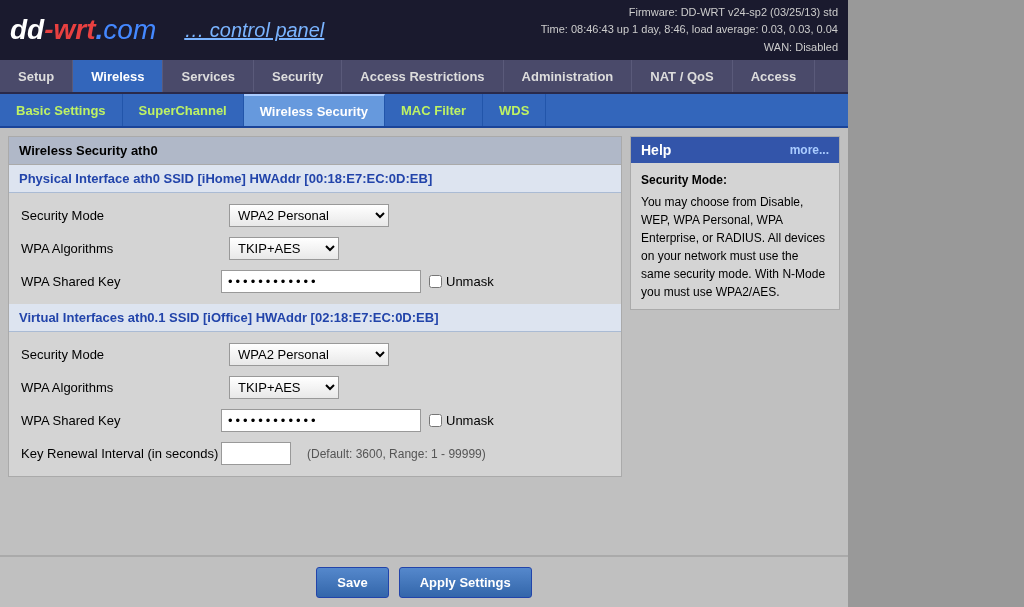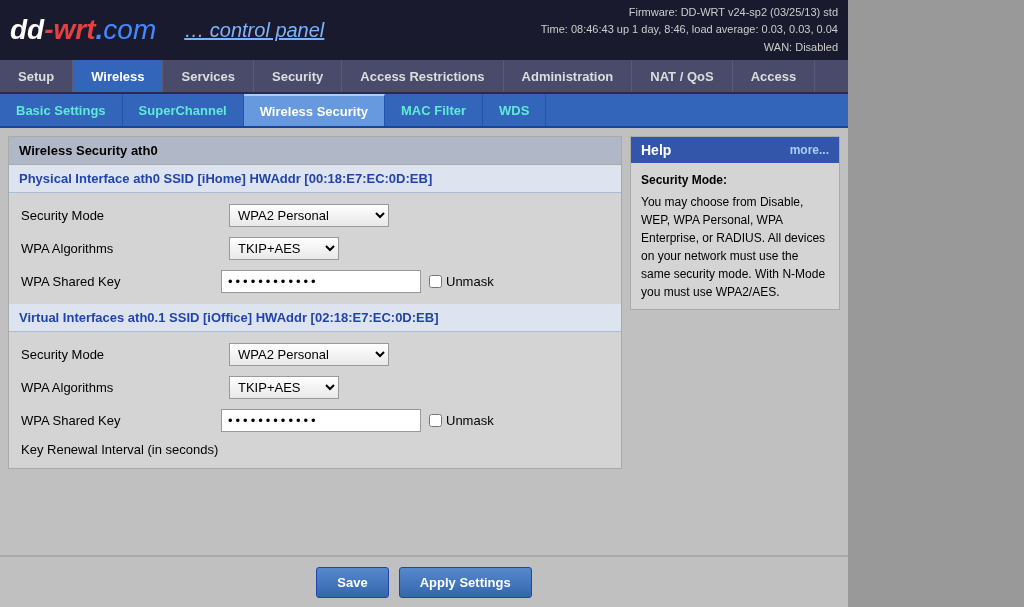--- a/index.html
+++ b/index.html
@@ -60,21 +60,21 @@
 
     
     #subtabbar {
       background: #3366bb;
       display: flex;
       align-items: stretch;
       height: 34px;
       border-bottom: 2px solid #1a4499;
     }
     .subtab-item {
-      color: #5eead4;
+      color: #bef264;
       padding: 0 16px;
       display: flex;
       align-items: center;
       cursor: pointer;
       font-size: 13px;
       font-weight: bold;
       border-right: 1px solid #2255aa;
     }
     .subtab-item.active {
       background: #6699dd;
@@ -359,20 +359,24 @@
             <div class="form-control">
               <input type="password" class="dd-input password-field" value="testpassword" style="">
               <label class="unmask-label">
                 <input type="checkbox" style="">
                 <span>Unmask</span>
               </label>
             </div>
           </div>
           <div class="form-row">
             <div class="form-label">Key Renewal Interval (in seconds)</div>
+            <div class="form-control">
+              <input type="text" class="dd-input number-field" style="">
+              <span class="hint-text">(Default: 3600, Range: 1 - 99999)</span>
+            </div>
           </div>
         </div>
       </div>
     </div>
 
     <div id="right-panel">
       <div class="help-box">
         <div class="help-header">
           <span>Help</span>
           <span class="help-more">more...</span>

